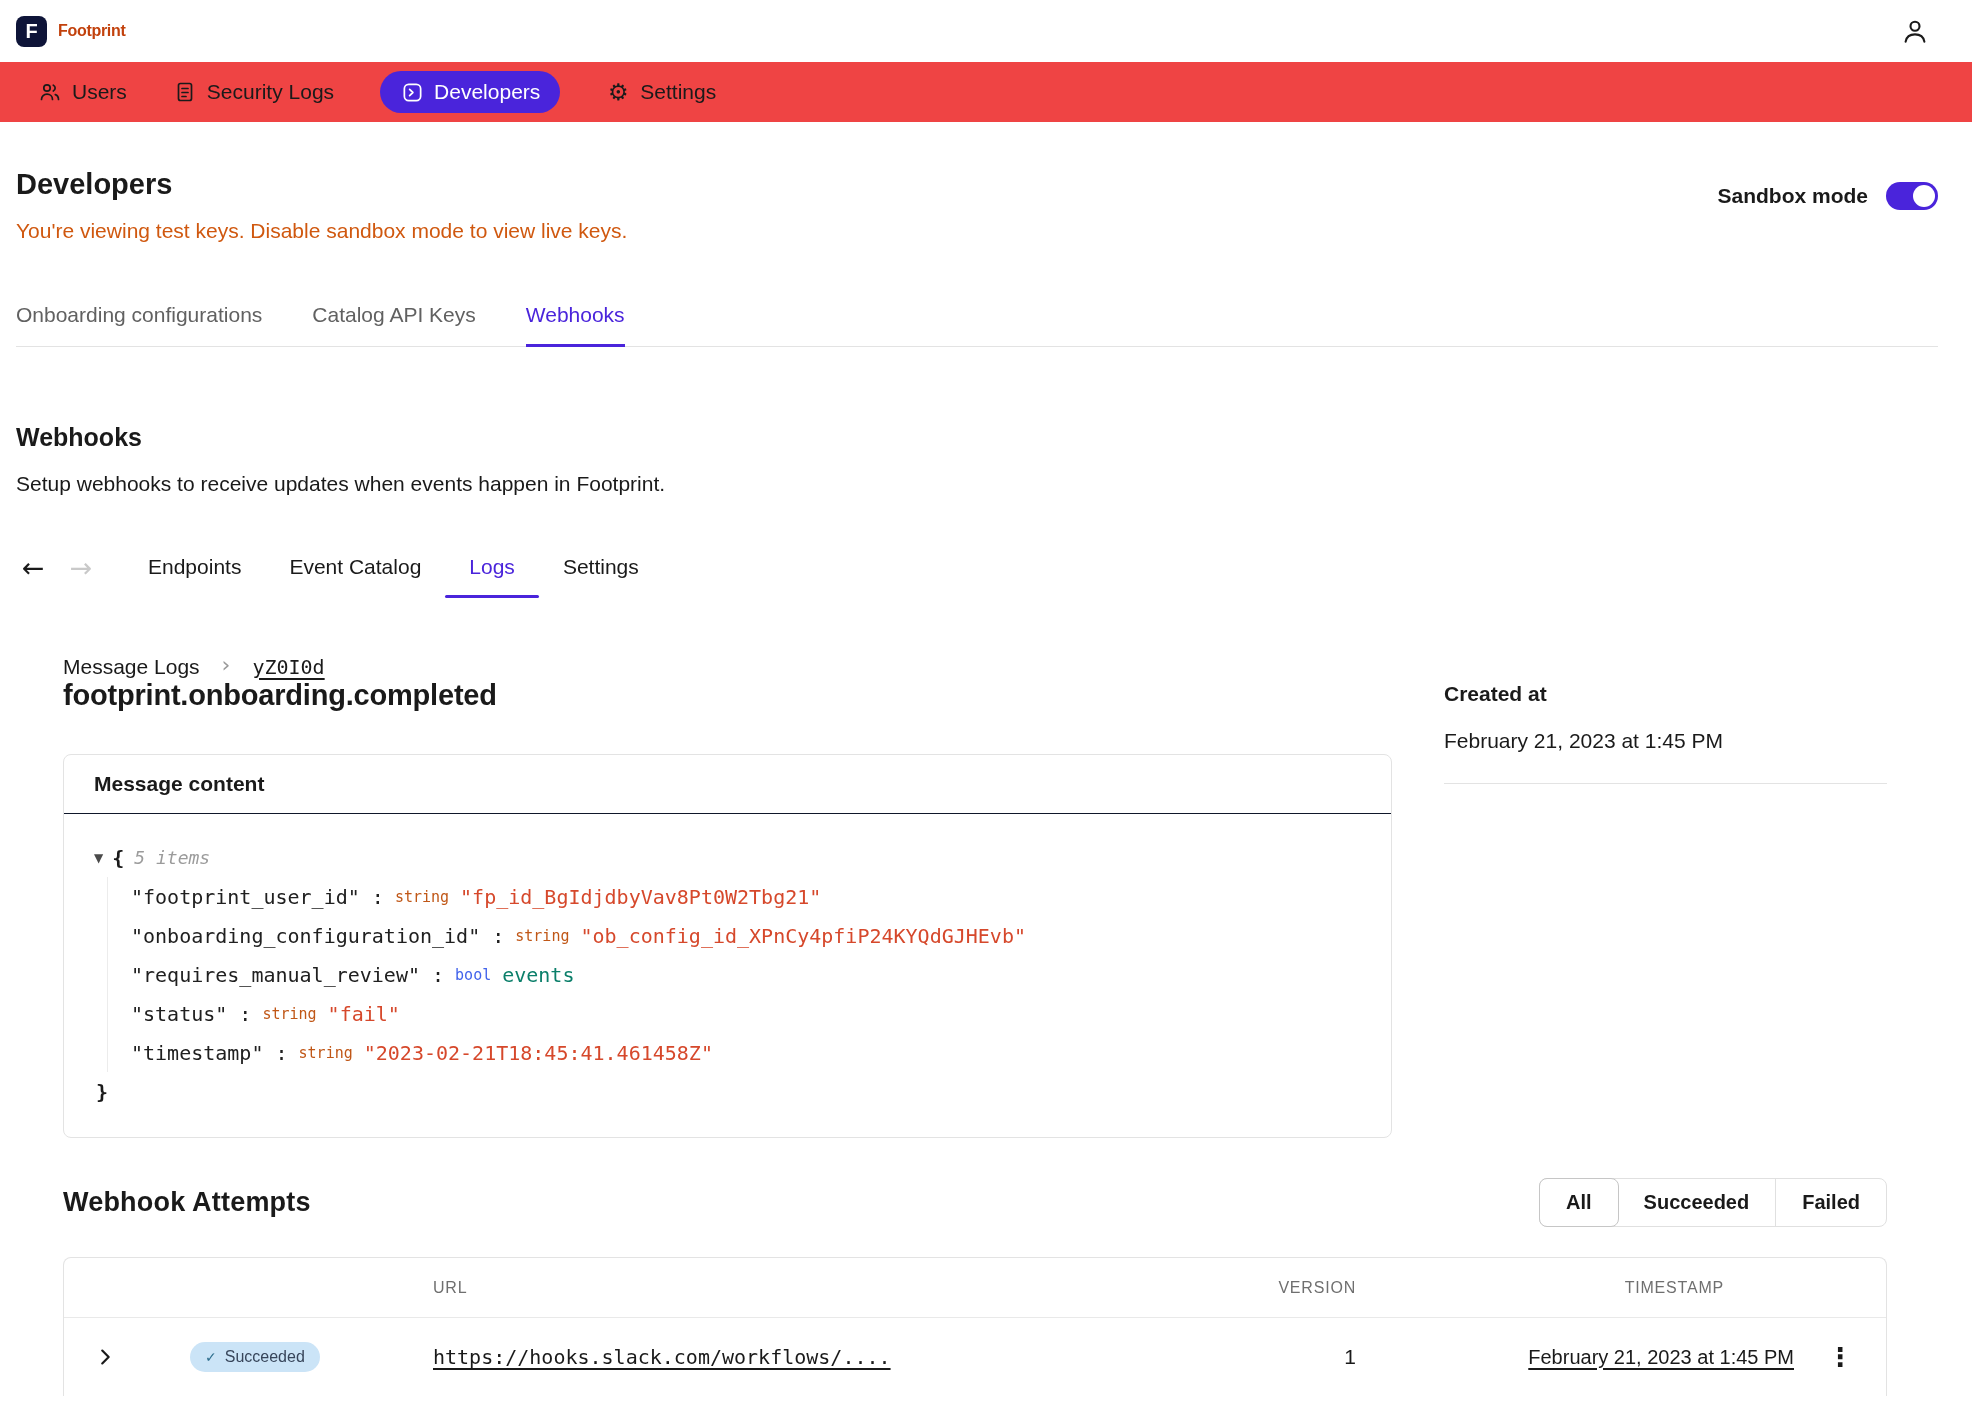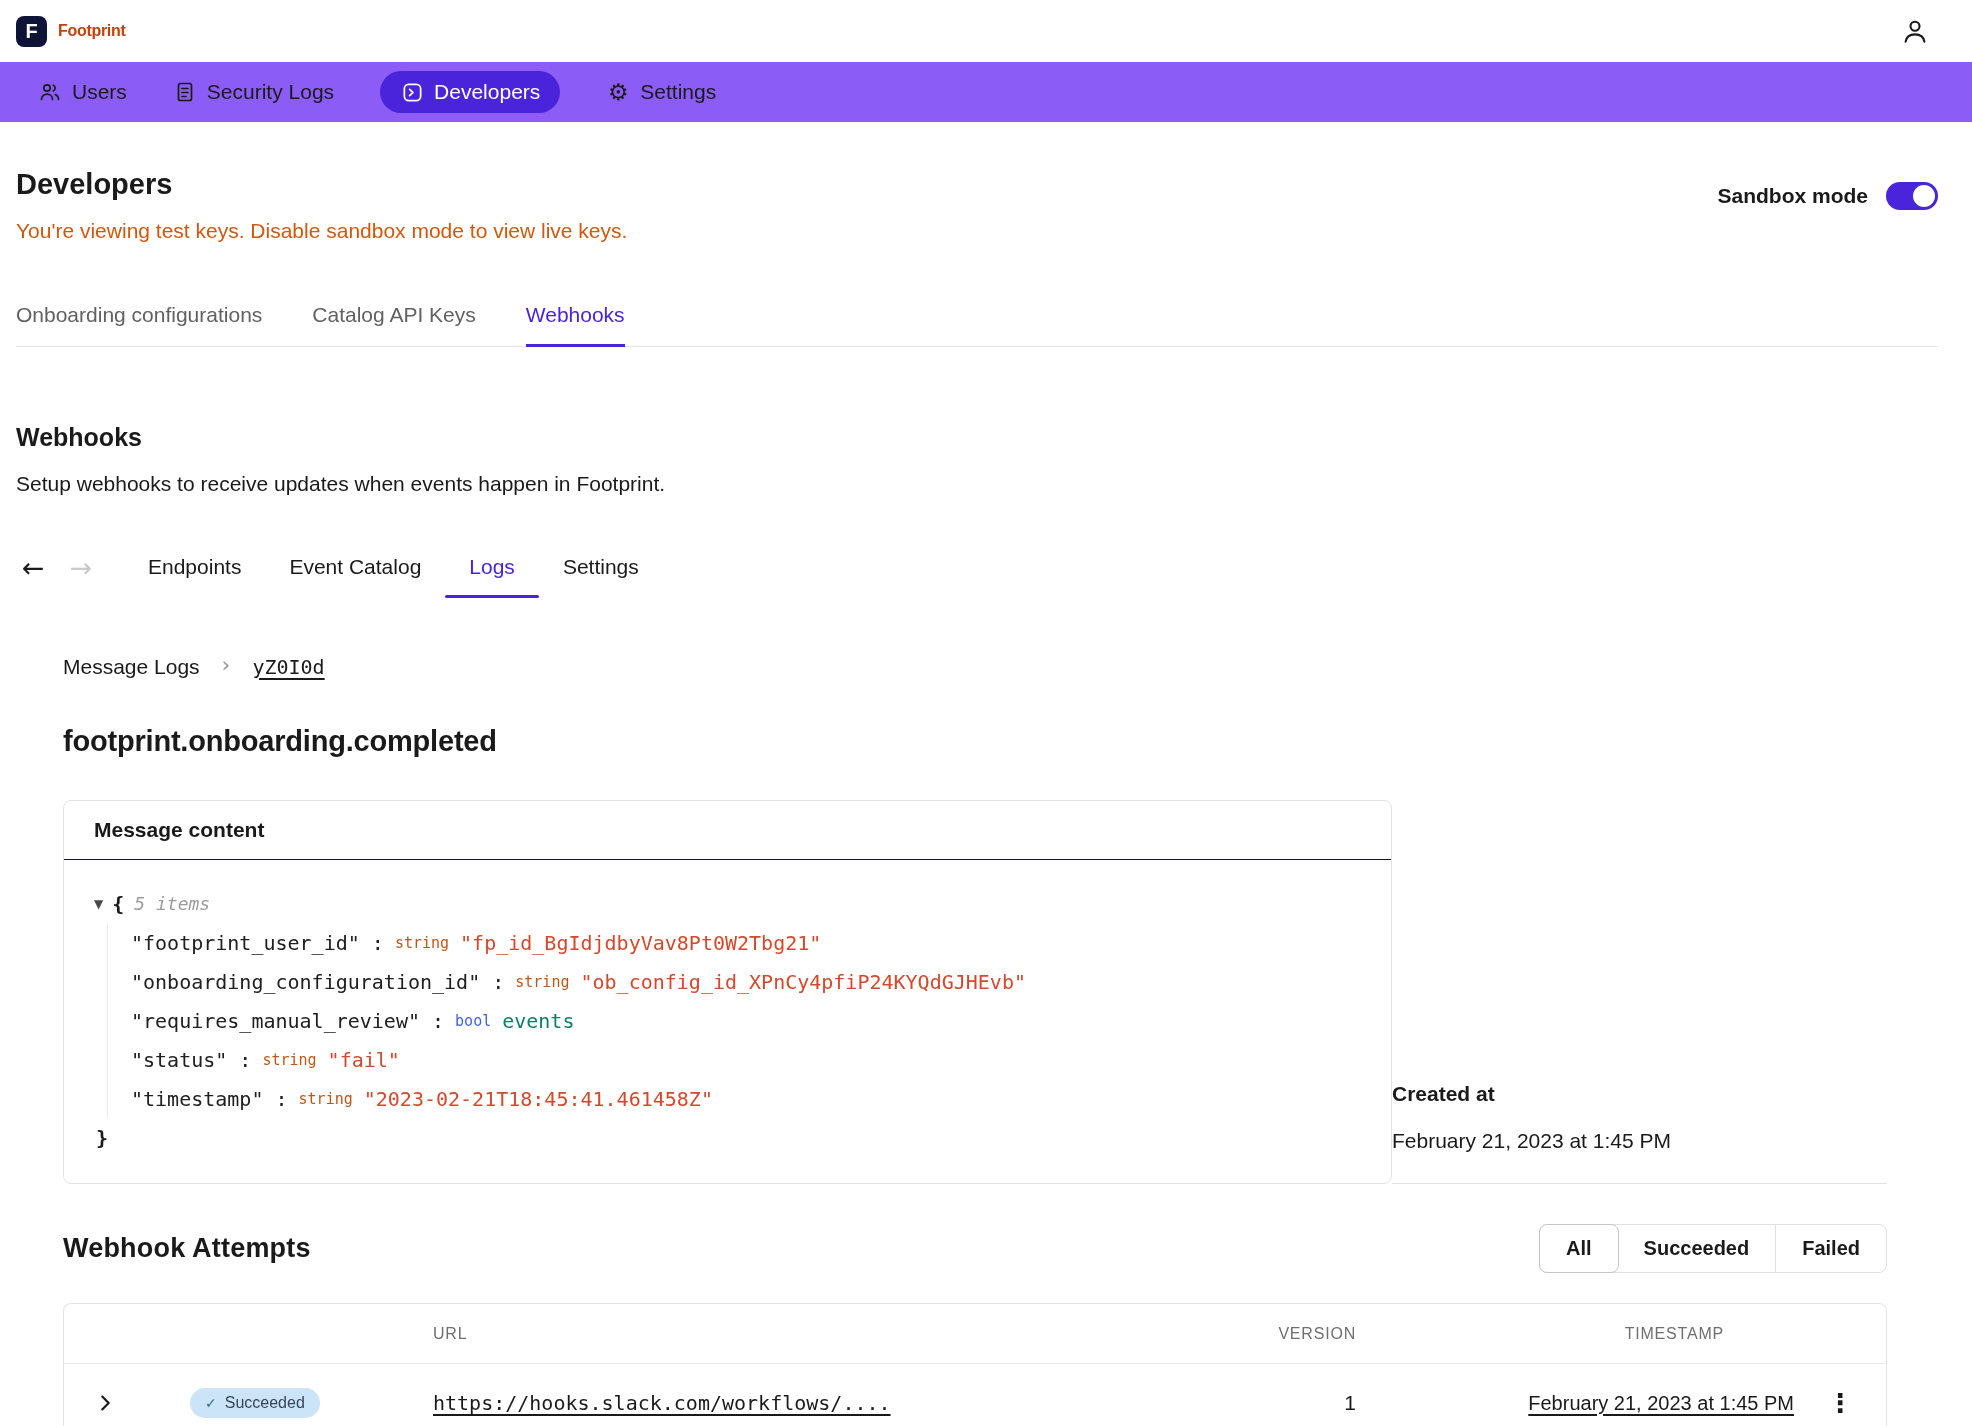--- a/index.html
+++ b/index.html
@@ -9,21 +9,21 @@
 
   
   .topbar{height:62px;display:flex;align-items:center;justify-content:space-between;padding:0 42px 0 16px}
   .brand{display:flex;align-items:center;gap:11px;cursor:pointer}
   .brand-mark{width:31px;height:31px;background:#0e1438;border-radius:8px;color:#fff;
     font-weight:700;font-size:20px;display:flex;align-items:center;justify-content:center}
   .brand-name{font-size:16px;font-weight:700;letter-spacing:-.3px;color:#c2410c}
   .account{width:30px;height:30px;color:#1a1a1a;cursor:pointer;display:flex;align-items:center}
 
   
-  .mainnav{height:60px;background:#8b5cf6;display:flex;align-items:center;gap:46px;padding:0 38px}
+  .mainnav{height:60px;background:#ef4444;display:flex;align-items:center;gap:46px;padding:0 38px}
   .nav-item{display:flex;align-items:center;gap:10px;font-size:21px;color:#1a1a1a;cursor:pointer}
   .nav-item .nicon{width:24px;height:24px;display:flex;align-items:center;justify-content:center}
   .nav-item.active{background:#4a24db;color:#fff;border-radius:999px;padding:9px 20px}
   .gear-glyph{font-family:"DejaVu Sans",sans-serif;font-size:23px;line-height:1}
 
   
   .content{padding:0 34px 0 16px}
   .page-head{display:flex;justify-content:space-between;align-items:flex-start;margin-top:46px}
   .page-title{font-size:29px;font-weight:700}
   .warning{margin-top:18px;font-size:21px;color:#d0580f}
@@ -49,21 +49,21 @@
   .wtab.active{color:#4a24db}
   .wtab.active::after{content:"";position:absolute;left:0;right:0;bottom:-19px;height:3px;background:#4a24db;border-radius:2px}
 
   
   .detail{margin:70px 51px 0 47px}
   .breadcrumb{display:flex;align-items:center;gap:22px;font-size:21px}
   .crumb-root{cursor:pointer}
   .crumb-sep{color:#9a9a9a;font-size:22px;line-height:1;font-family:"DejaVu Sans",sans-serif;padding-bottom:3px}
   .crumb-current{font-size:20px;text-decoration:underline;text-underline-offset:4px;cursor:pointer}
 
-  .detail-grid{display:flex;align-items:flex-end;margin-top:46px}
+  .detail-grid{display:flex;align-items:flex-start;gap:52px;}
   .d-left{width:1329px;flex:none}
   .event-title{font-size:29px;font-weight:700;letter-spacing:-.2px}
   .card{margin-top:42px;border:1px solid #e3e3e3;border-radius:8px;background:#fff}
   .card-head{padding:17px 30px;border-bottom:1px solid #0f172a;font-size:21px;font-weight:700}
   .card-body{padding:24px 30px 26px;font-family:"DejaVu Sans Mono",monospace;font-size:20px}
   .j-line{height:39px;display:flex;align-items:center;white-space:pre}
   .j-tri{font-family:"DejaVu Sans",sans-serif;font-size:12px;color:#4a4a4a;margin-right:9px;cursor:pointer}
   .j-brace{font-weight:700;color:#1a1a1a}
   .j-items{font-style:italic;color:#9b9b9b;font-size:18px;margin-left:10px}
   .j-fields{margin-left:13px;border-left:1px solid #ececec;padding-left:23px}

